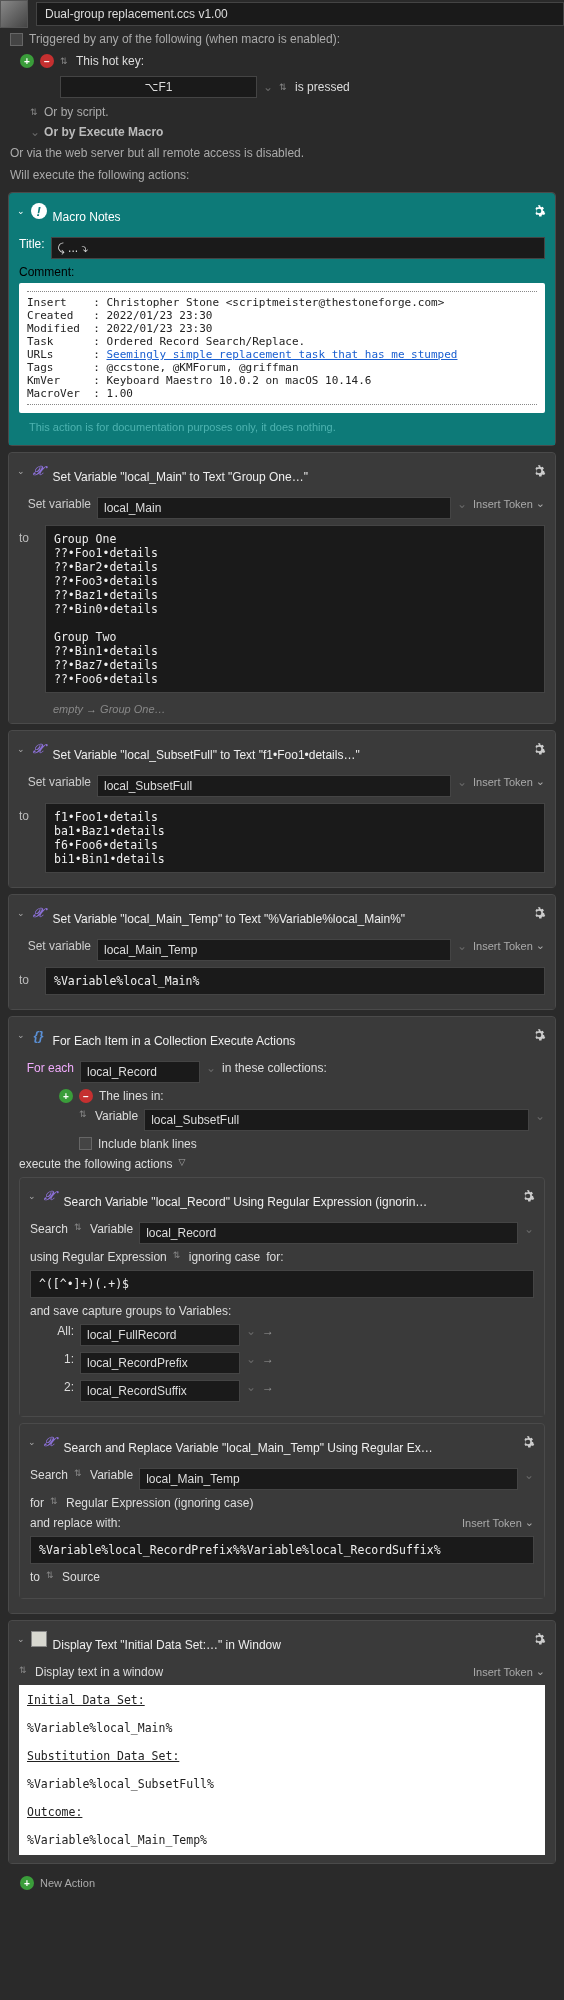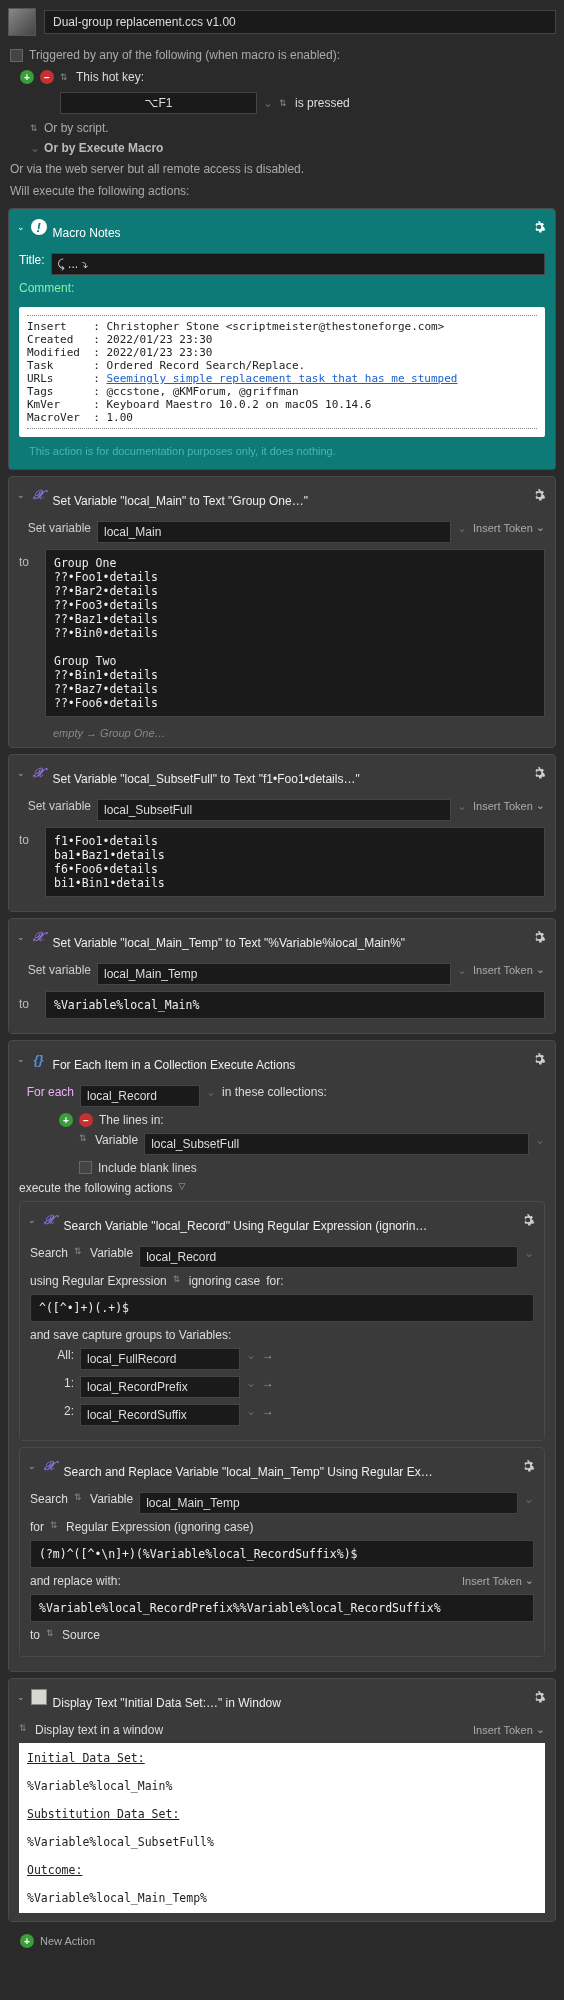--- a/index.html
+++ b/index.html
@@ -6,21 +6,21 @@
 body {
   background: #2a2a2a;
   font-family: -apple-system, BlinkMacSystemFont, "Helvetica Neue", sans-serif;
   font-size: 12px;
   color: #ddd;
   width: 564px;
 }
 .titlebar {
   display: flex;
   align-items: center;
-  padding: 8px;
+  padding: 0;
   gap: 8px;
 }
 .app-icon {
   width: 28px;
   height: 28px;
   background: linear-gradient(135deg, #888 0%, #666 50%, #444 100%);
   border: 1px solid #555;
 }
 .title-input {
   flex: 1;
@@ -259,21 +259,21 @@
         <svg viewBox="0 0 24 24" fill="currentColor">
           <path d="M12 8a4 4 0 100 8 4 4 0 000-8zm9 4a9 9 0 01-.2 2l2 1.6-2 3.4-2.4-1a7 7 0 01-1.7 1l-.4 2.6h-4l-.4-2.6a7 7 0 01-1.7-1l-2.4 1-2-3.4 2-1.6a9 9 0 010-4l-2-1.6 2-3.4 2.4 1a7 7 0 011.7-1L10 2h4l.4 2.6a7 7 0 011.7 1l2.4-1 2 3.4-2 1.6c.1.7.2 1.3.2 2z"></path>
         </svg>
       </span>
   </div>
   <div class="body-teal">
     <div class="form-row">
       <span class="form-label-sm" style="color:#fff">Title:</span>
       <input class="dark-input flex" value="⤹ ... ⤵" style="">
     </div>
-    <div class="form-label-sm" style="color:#86efac;margin-bottom:12px">Comment:</div>
+    <div class="form-label-sm" style="color:#000000;margin-bottom:4px">Comment:</div>
     <div class="comment-box"><div style="border-bottom:1px dotted #888;margin-bottom:4px"></div><span>Insert</span>    : <span>Christopher Stone &lt;scriptmeister@thestoneforge.com&gt;</span>
 <span>Created</span>   : <span>2022/01/23 23:30</span>
 <span>Modified</span>  : <span>2022/01/23 23:30</span>
 <span>Task</span>      : <span>Ordered Record Search/Replace.</span>
 <span>URLs</span>      : <a>Seemingly simple replacement task that has me stumped</a>
 <span>Tags</span>      : <span>@ccstone, @KMForum, @griffman</span>
 <span>KmVer</span>     : <span>Keyboard Maestro 10.0.2 on macOS 10.14.6</span>
 <span>MacroVer</span>  : <span>1.00</span><div style="border-bottom:1px dotted #888;margin-top:4px"></div></div>
     <div class="note-footer">This action is for documentation purposes only, it does nothing.</div>
   </div>
@@ -476,23 +476,20 @@
           <span>Variable</span>
           <input class="dark-input flex" value="local_Main_Temp" style="">
           <span class="sep-v">⌄</span>
         </div>
         <div class="form-row">
           <span>for</span>
           <span class="updown">⇅</span>
           <span>Regular Expression (ignoring case)</span>
         </div>
         <div class="form-row">
-          <div class="mono-box">(?m)^([^•\n]+)(%Variable%local_RecordSuffix%)$</div>
-        </div>
-        <div class="form-row">
           <span style="flex:1">and replace with:</span>
           <span class="token-btn"><span>Insert Token</span> ⌄</span>
         </div>
         <div class="form-row">
           <div class="mono-box">%Variable%local_RecordPrefix%%Variable%local_RecordSuffix%</div>
         </div>
         <div class="form-row">
           <span>to</span>
           <span class="updown">⇅</span>
           <span>Source</span>

